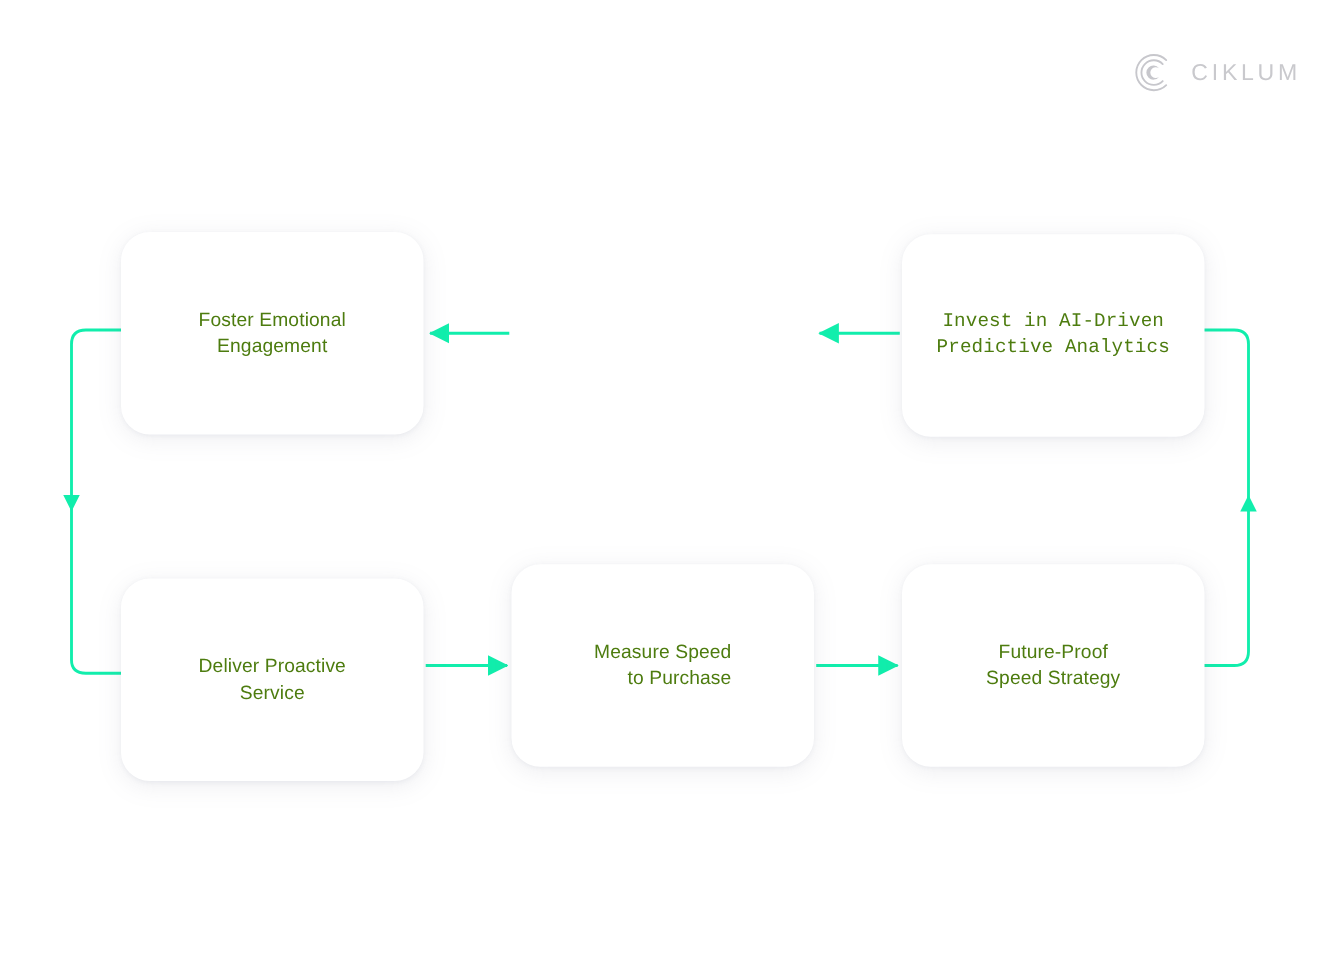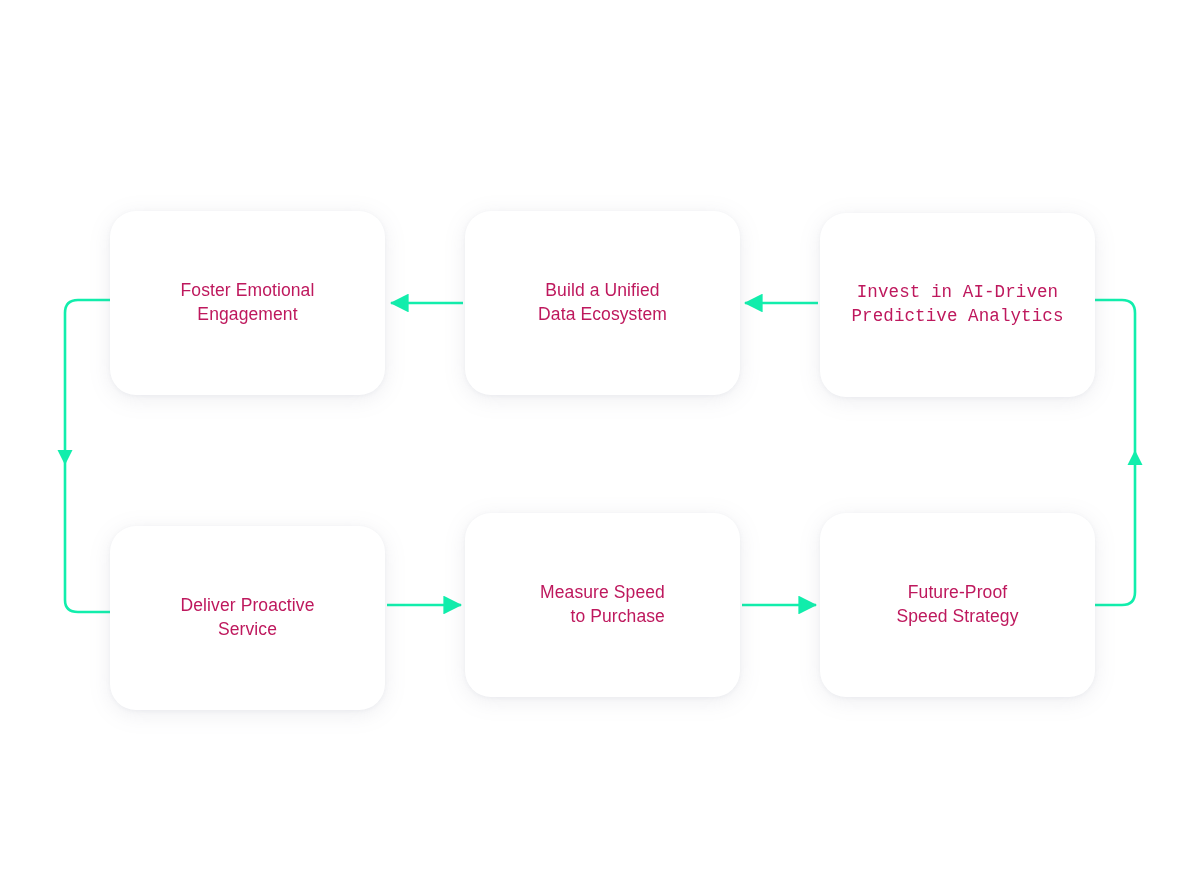--- a/index.html
+++ b/index.html
@@ -65,21 +65,21 @@
     background: #ffffff;
     border-radius: 26px;
     box-shadow: 0 4px 22px rgba(120, 125, 150, 0.13),
                 0 1px 4px rgba(120, 125, 150, 0.08);
     display: flex;
     align-items: center;
     justify-content: center;
     text-align: center;
   }
   .node-label {
-    color: #be185d;
+    color: #4d7c0f;
     font-size: 17.5px;
     line-height: 1.36;
     font-weight: 400;
     letter-spacing: 0.1px;
     padding: 0 14px;
     white-space: pre-line;
   }
 
   
   #node-foster-emotional-engagement { left: 110px;  top: 211px; width: 275px; height: 184px; }
@@ -88,20 +88,31 @@
   
   #node-deliver-proactive-service { left: 110px;  top: 526px; width: 275px; height: 184px; }
   #node-measure-speed-to-purchase { left: 465px;  top: 513px; width: 275px; height: 184px; text-align: right; }
   #node-future-proof-your-strategy { left: 820px; top: 513px; width: 275px; height: 184px; }
 </style>
 </head>
 <body>
 
 <div id="canvas">
 
+  <div class="brand">
+    <svg class="brand-mark" viewBox="0 0 40 40" aria-hidden="true">
+
+      <path d="M32.2 8.6 A16 16 0 1 0 32.2 31.4" fill="none" stroke="#c7c7cc" stroke-width="1.7" stroke-linecap="round"></path>
+
+      <path d="M29.0 12.3 A11.2 11.2 0 1 0 29.0 27.7" fill="none" stroke="#c7c7cc" stroke-width="1.7" stroke-linecap="round"></path>
+
+      <path d="M25.6 16.1 A6.4 6.4 0 1 0 25.6 23.9 A4.9 4.9 0 1 1 25.6 16.1 Z" fill="#c7c7cc"></path>
+    </svg>
+    <span class="brand-word">CIKLUM</span>
+  </div>
 
   <svg class="connectors" viewBox="0 0 1200 888" aria-hidden="true">
     <defs>
       <marker id="arrow-left" viewBox="0 0 10 10" refX="9.4" refY="5" markerWidth="7.2" markerHeight="7.2" orient="auto-start-reverse">
         <path d="M 0 0 L 10 5 L 0 10 z" fill="#11eeac"></path>
       </marker>
       <marker id="arrow-right" viewBox="0 0 10 10" refX="9.4" refY="5" markerWidth="7.2" markerHeight="7.2" orient="auto">
         <path d="M 0 0 L 10 5 L 0 10 z" fill="#11eeac"></path>
       </marker>
       <marker id="arrow-down" viewBox="0 0 10 10" refX="9.4" refY="5" markerWidth="7.2" markerHeight="7.2" orient="auto">
@@ -127,24 +138,20 @@
     <path d="M 1095 605 L 1122 605 Q 1135 605 1135 592 L 1135 313 Q 1135 300 1122 300 L 1095 300" fill="none" stroke="#11eeac" stroke-width="2.6" stroke-linecap="round"></path>
 
     <path d="M 1127.5 465 L 1142.5 465 L 1135 450 z" fill="#11eeac"></path>
   </svg>
 
   <div class="node" id="node-foster-emotional-engagement">
     <span class="node-label">Foster Emotional
 Engagement</span>
   </div>
 
-  <div class="node" id="node-build-unified-data-ecosystem">
-    <span class="node-label">Build a Unified
-Data Ecosystem</span>
-  </div>
 
   <div class="node" id="node-invest-ai-predictive-analytics">
     <span class="node-label">Invest in AI-Driven
 Predictive Analytics</span>
   </div>
 
   <div class="node" id="node-deliver-proactive-service">
     <span class="node-label">Deliver Proactive
 Service</span>
   </div>

